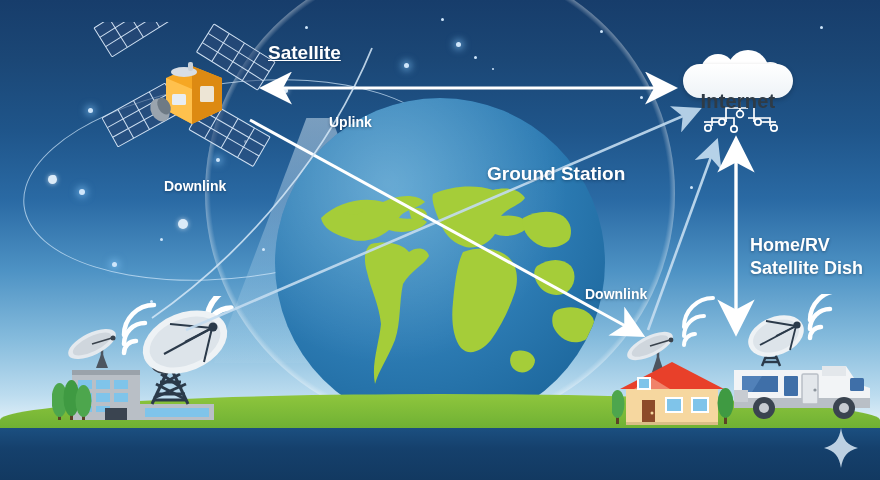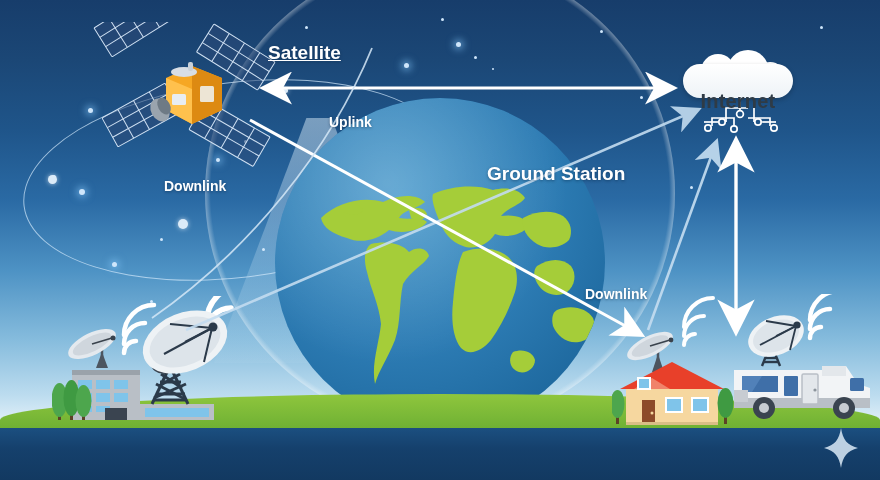--- a/index.html
+++ b/index.html
@@ -470,17 +470,19 @@
   </svg>
 
   <div class="sparkle">
     <svg width="34" height="40" viewBox="0 0 34 40">
       <path d="M17 0 C19 12 23 17 34 20 C23 23 19 28 17 40 C15 28 11 23 0 20 C11 17 15 12 17 0 Z" fill="#cfe0ee" opacity=".9"></path>
     </svg>
   </div>
 
   <div class="lbl lbl-satellite">Satellite</div>
   <div class="lbl lbl-groundstation">Ground Station</div>
+  <div class="lbl lbl-homerv">Home/RV
+Satellite Dish</div>
   <div class="lbl lbl-uplink">Uplink</div>
   <div class="lbl lbl-downlink-1">Downlink</div>
   <div class="lbl lbl-downlink-2">Downlink</div>
 
 </div>
 
 </body></html>

